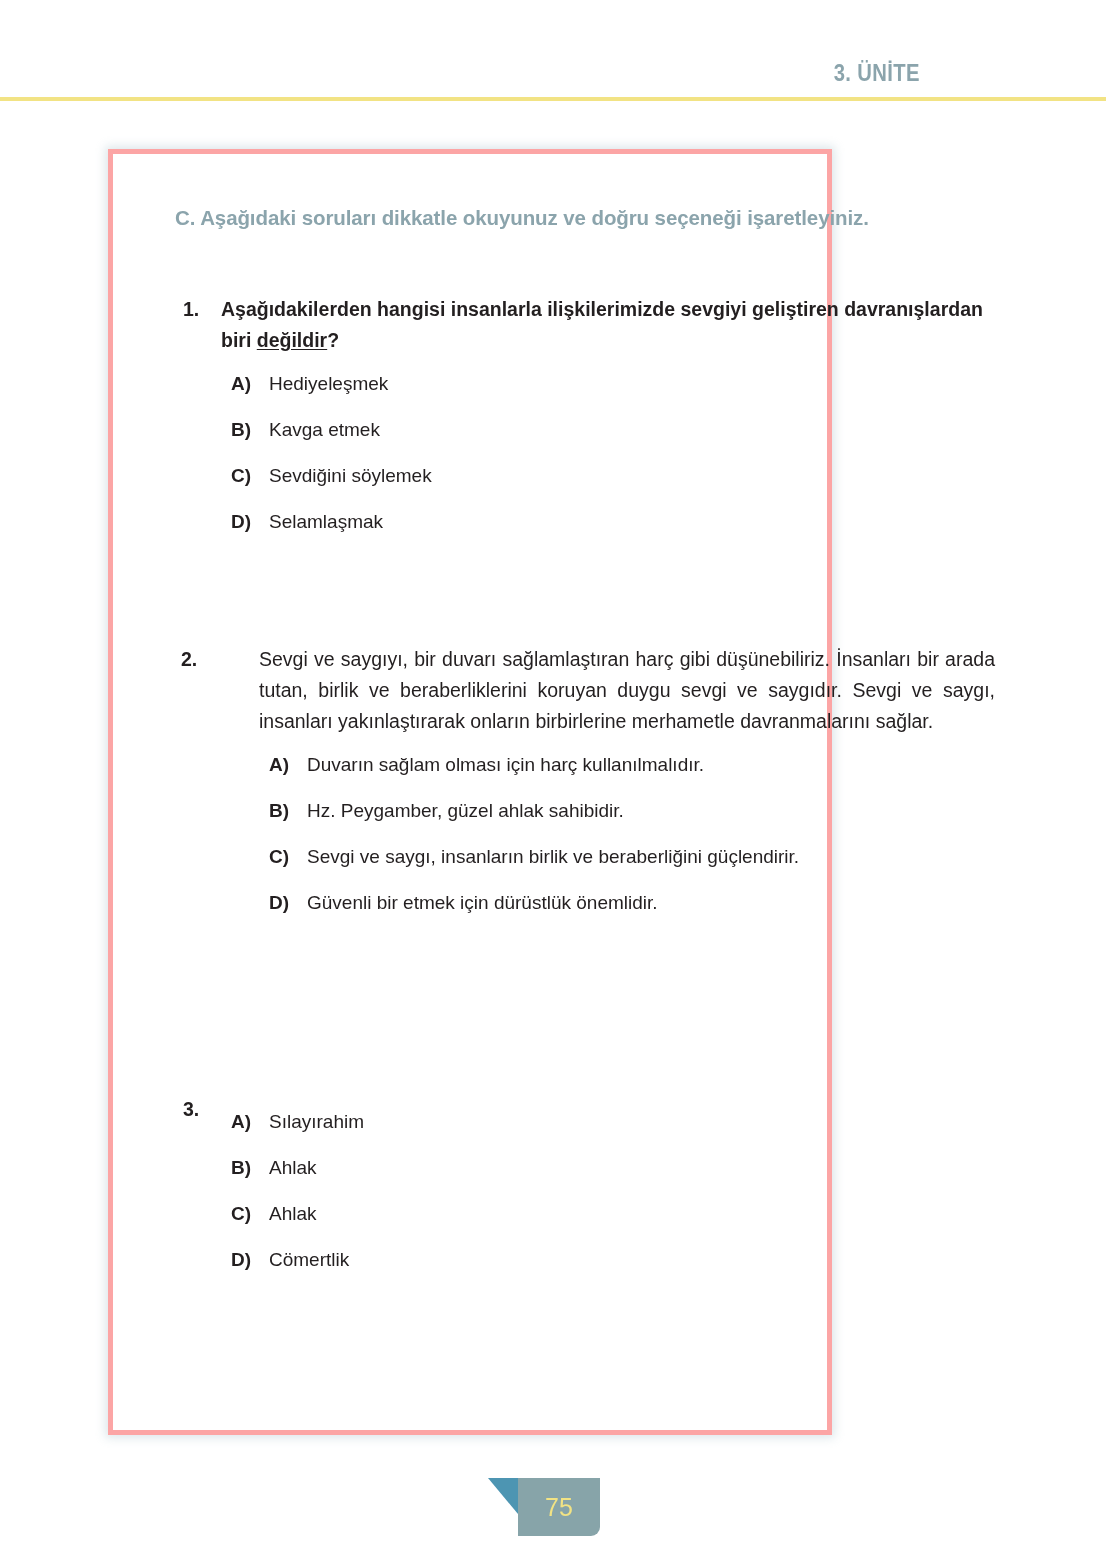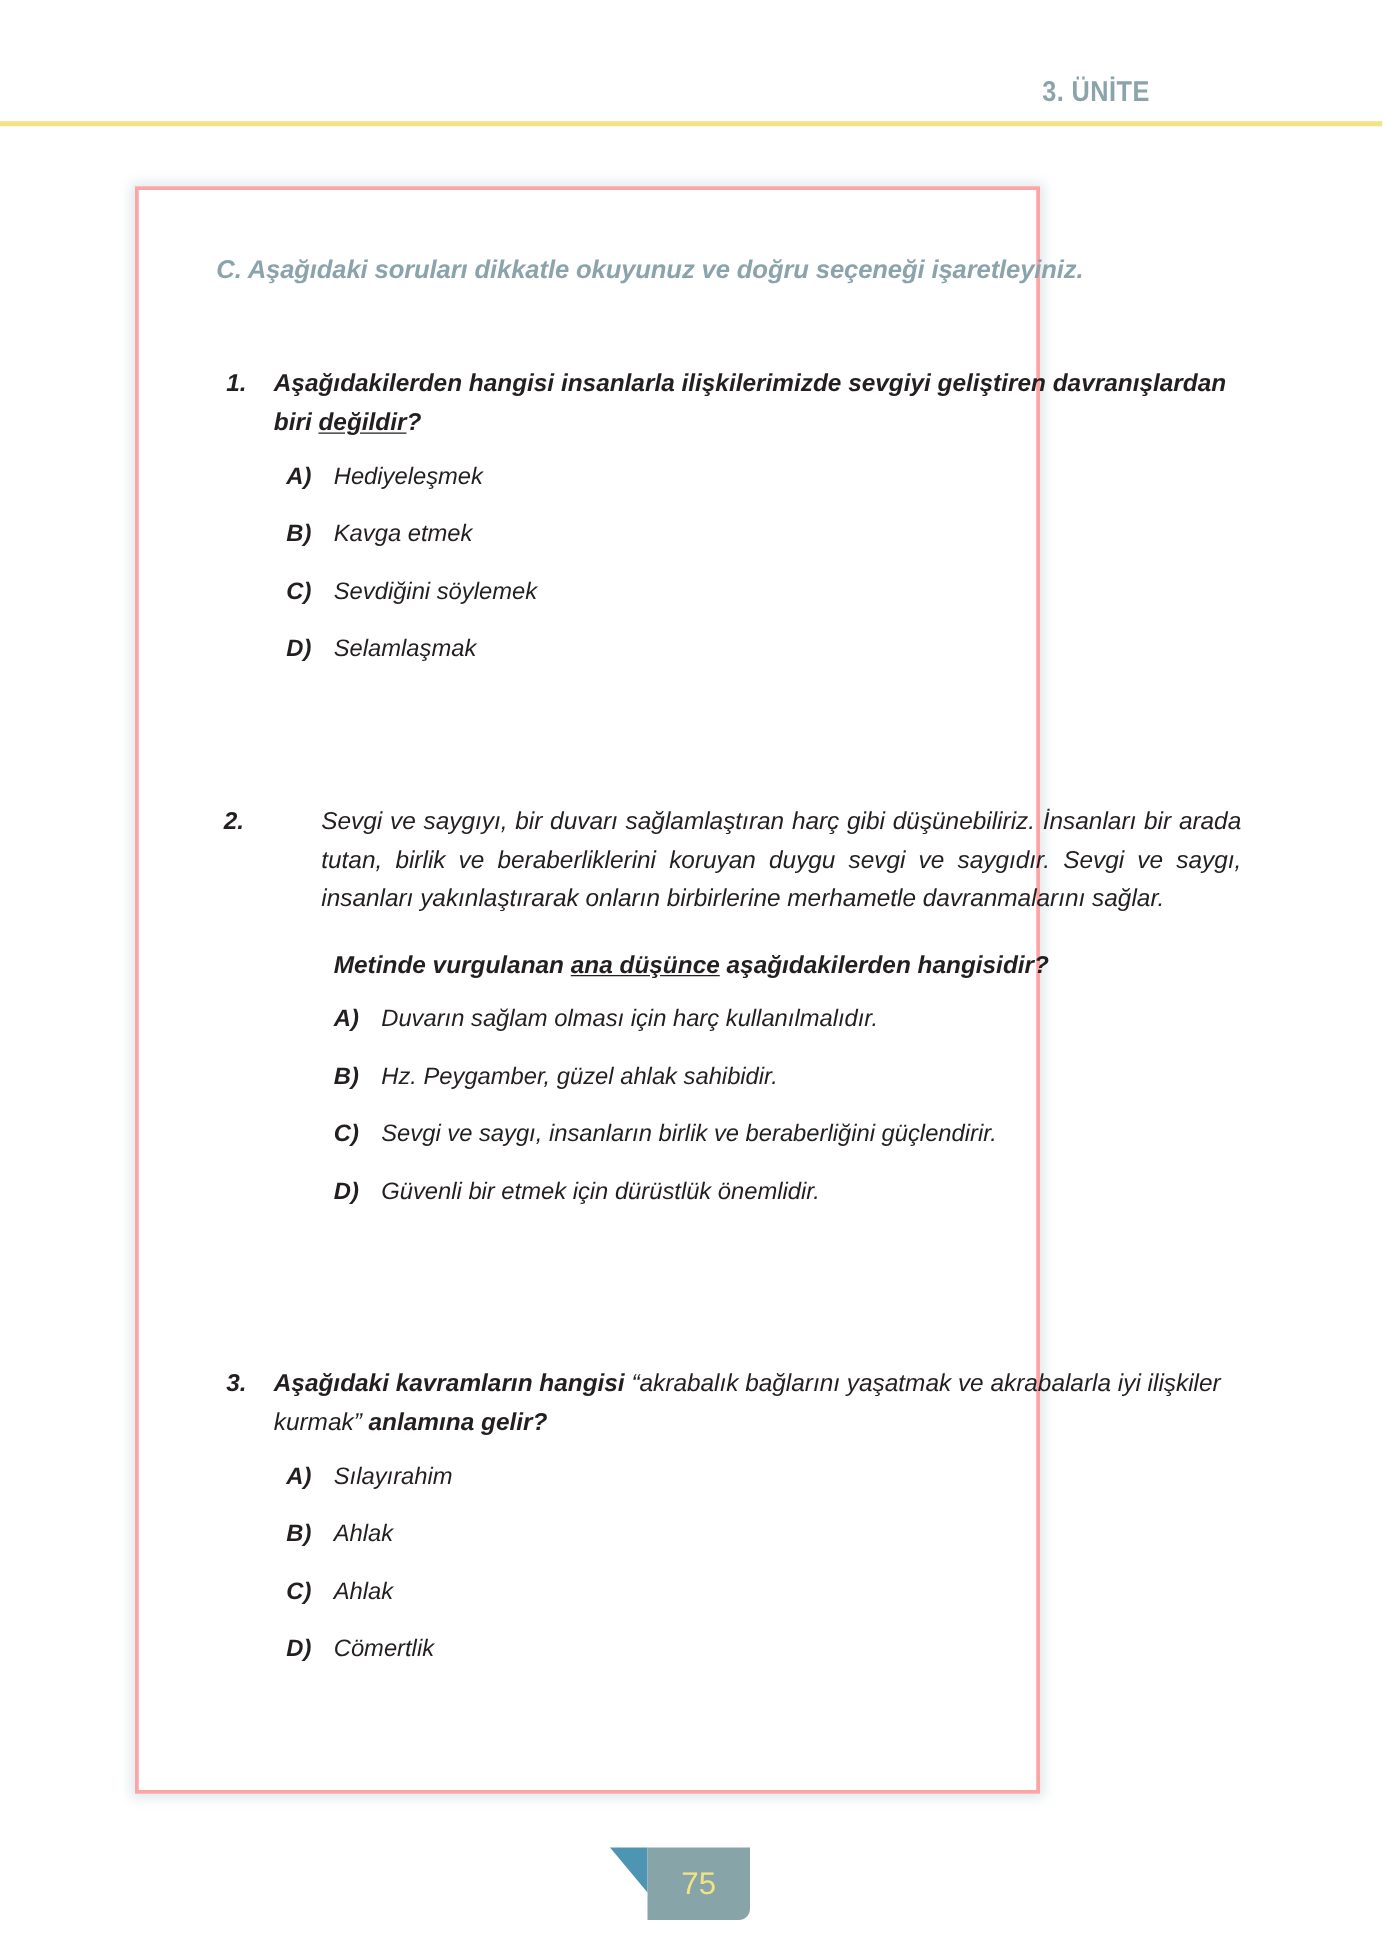--- a/index.html
+++ b/index.html
@@ -47,24 +47,23 @@
   }
 
   
   .content-frame {
     position: absolute;
     left: 108px;
     top: 149px;
     width: 724px;
     height: 1286px;
     background: #ffffff;
-    border: 3px solid #fca5a5;
+    border: 5px solid #fca5a5;
     box-sizing: border-box;
     box-shadow: 0 0 9px 3px rgba(150, 180, 190, 0.30);
-    font-style: italic;
   }
   .frame-inner {
     position: absolute;
     left: 0;
     top: 0;
     width: 100%;
     height: 100%;
   }
 
   
@@ -239,21 +238,20 @@
           </div>
         </div>
       </div>
     </div>
 
     <div class="question" id="question-2">
       <div class="q-row">
         <div class="q-number">2.</div>
         <div class="q-body">
           <div class="q-stem regular">Sevgi ve saygıyı, bir duvarı sağlamlaştıran harç gibi düşünebiliriz. İnsanları bir arada tutan, birlik ve beraberliklerini koruyan duygu sevgi ve saygıdır. Sevgi ve saygı, insanları yakınlaştırarak onların birbirlerine merhametle davranmalarını sağlar.</div>
-          <div class="q-prompt"><span>Metinde vurgulanan </span><u>ana düşünce</u><span> aşağıdakilerden hangisidir?</span></div>
           <div class="options">
             <div class="option">
               <span class="opt-letter">A)</span>
               <span class="opt-text">Duvarın sağlam olması için harç kullanılmalıdır.</span>
             </div>
             <div class="option">
               <span class="opt-letter">B)</span>
               <span class="opt-text">Hz. Peygamber, güzel ahlak sahibidir.</span>
             </div>
             <div class="option">
@@ -266,21 +264,20 @@
             </div>
           </div>
         </div>
       </div>
     </div>
 
     <div class="question" id="question-3">
       <div class="q-row">
         <div class="q-number">3.</div>
         <div class="q-body">
-          <div class="q-stem"><span>Aşağıdaki kavramların hangisi</span><span style="font-weight:normal"> “akrabalık bağlarını yaşatmak ve akrabalarla iyi ilişkiler kurmak” </span><span>anlamına gelir?</span></div>
           <div class="options">
             <div class="option">
               <span class="opt-letter">A)</span>
               <span class="opt-text">Sılayırahim</span>
             </div>
             <div class="option">
               <span class="opt-letter">B)</span>
               <span class="opt-text">Ahlak</span>
             </div>
             <div class="option">

